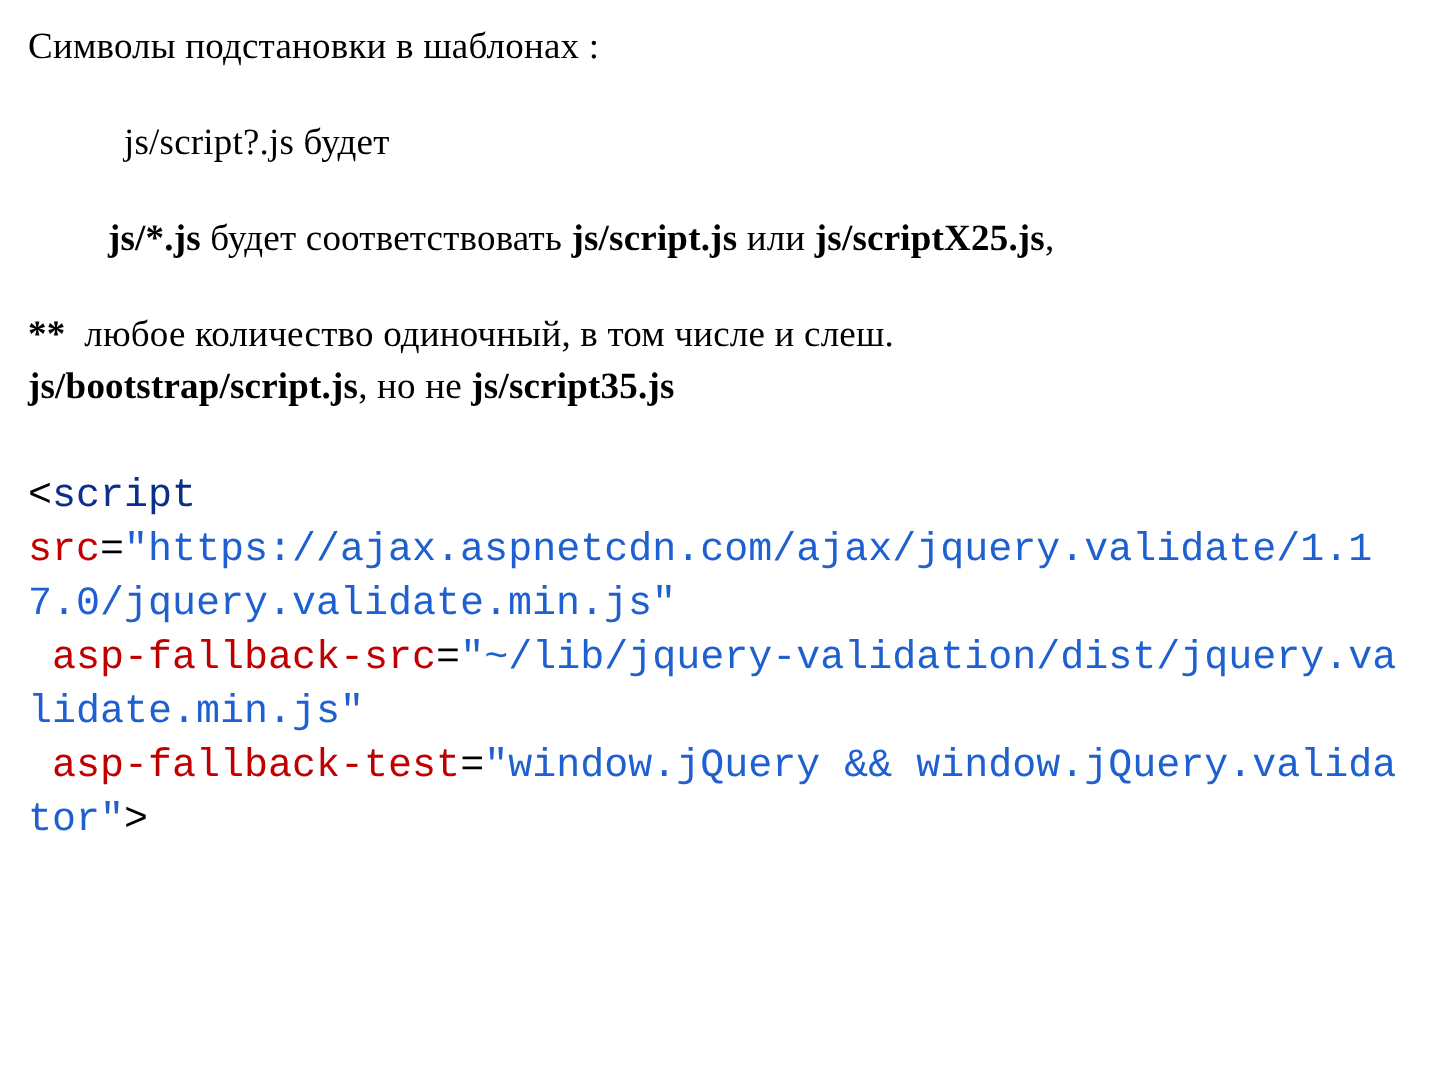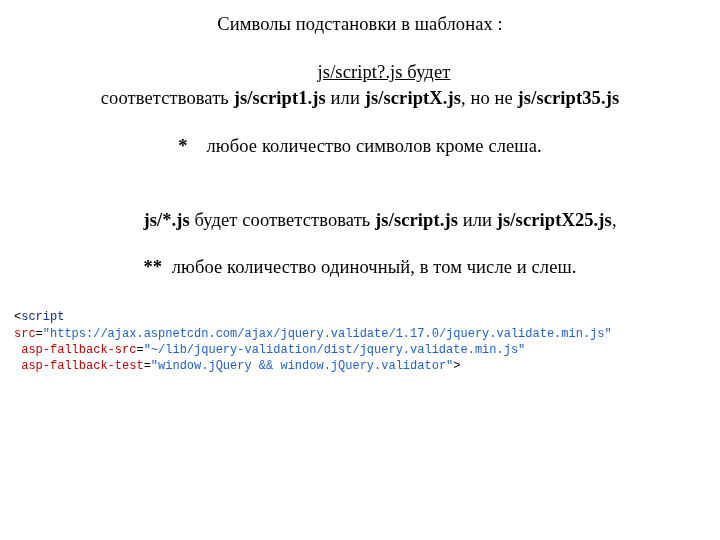--- a/index.html
+++ b/index.html
@@ -6,62 +6,59 @@
   body{
     width:720px;height:540px;
     background:#fff;
     font-family:"Times New Roman",Times,serif;
     font-size:18.5px;
     line-height:1.4;
     color:#000;
     box-sizing:border-box;
     padding:12px 14px 10px 14px;
   }
-  .prose p{margin:0;text-align:center;}
+  .prose p{margin:0;}
   .prose .gap{height:22px;}
   .prose{letter-spacing:0.1px;}
   b{font-weight:700;}
   .codeblock{
     font-family:Consolas,"Courier New",monospace;
-    font-size:12px;
+    font-size:20px;
     line-height:1.35;
     margin-top:28px;
     white-space:pre-wrap;
     word-break:break-all;
   }
   .c-tag{color:#0a2e8a;}      
   .c-attr{color:#c00000;}     
   .c-eq{color:#000;}
   .c-str{color:#1f60d0;}      
   .c-punct{color:#000;}
 </style>
 </head>
 <body>
 
 <div class="prose">
   <p>Символы подстановки в шаблонах :</p>
   <div class="gap"></div>
 
-  <p style="padding-left:48px;text-decoration:underline;">js/script?.js будет</p>
-  <p>
-    <span>соответствовать  </span><b>js/script1.js</b><span> или </span><b>js/scriptX.js</b><span>, но не </span><b>js/script35.js</b>
-  </p>
+  <p style="padding-left:48px;">js/script?.js будет</p>
 
   <div class="gap"></div>
 
-  <p>
-    <b>*</b>&nbsp;&nbsp;&nbsp;&nbsp;<span>любое количество символов кроме слеша.</span>
-  </p>
-  <p style="padding-left:40px;margin-top:48px;">
+  <p style="padding-left:40px;">
     <b>js/*.js</b><span> будет соответствовать  </span><b>js/script.js</b><span> или </span><b>js/scriptX25.js</b><span>,</span>
   </p>
 
   <div class="gap"></div>
 
   <p>
     <b>**</b>&nbsp;&nbsp;<span>любое количество одиночный, в том числе и слеш.</span>
+  </p>
+  <p>
+    <b>js/bootstrap/script.js</b><span>, но не  </span><b>js/script35.js</b>
   </p>
 </div>
 
 <div class="codeblock"><span class="c-punct">&lt;</span><span class="c-tag">script</span>
 <span class="c-attr">src</span><span class="c-eq">=</span><span class="c-str">"https://ajax.aspnetcdn.com/ajax/jquery.validate/1.17.0/jquery.validate.min.js"</span>
  <span class="c-attr">asp-fallback-src</span><span class="c-eq">=</span><span class="c-str">"~/lib/jquery-validation/dist/jquery.validate.min.js"</span>
  <span class="c-attr">asp-fallback-test</span><span class="c-eq">=</span><span class="c-str">"window.jQuery &amp;&amp; window.jQuery.validator"</span><span class="c-punct">&gt;</span></div>
 
 </body></html>

